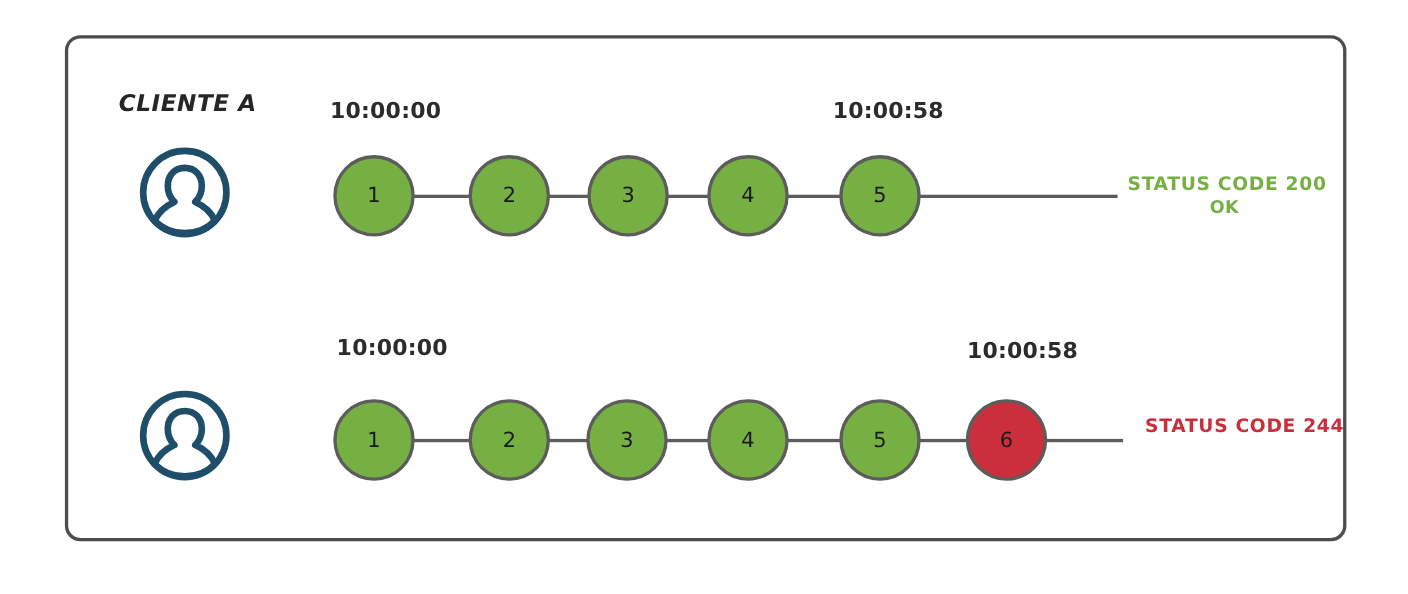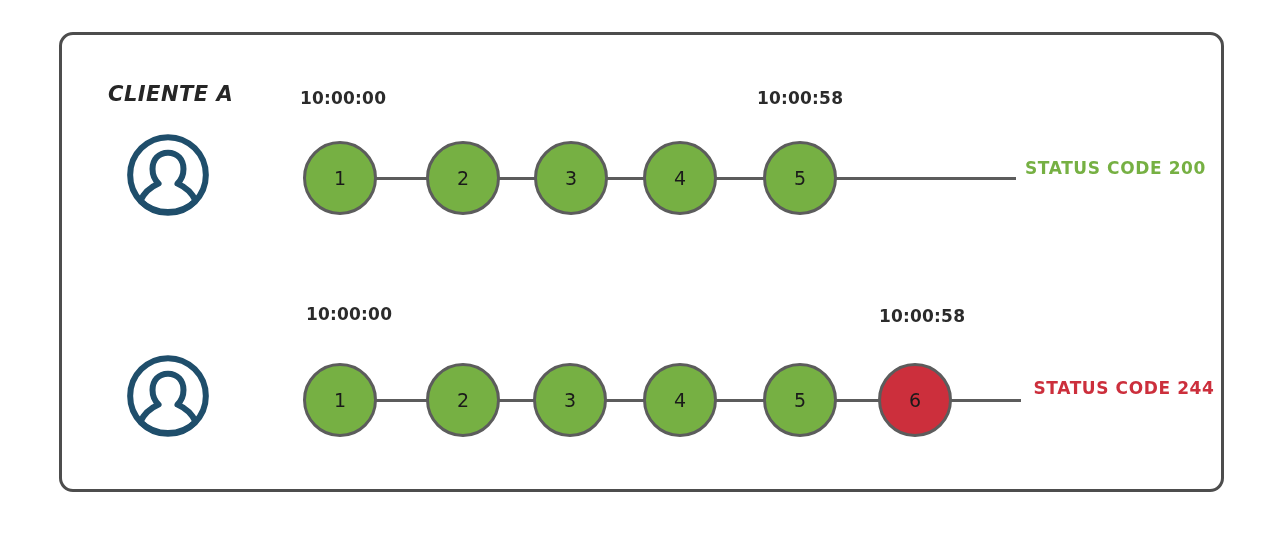--- a/index.html
+++ b/index.html
@@ -52,21 +52,21 @@
     position: absolute;
     width: 86px;
     height: 86px;
   }
   .avatar svg { display: block; width: 86px; height: 86px; }
 
   
   .timestamp {
     position: absolute;
     font-family: "DejaVu Sans", sans-serif;
-    font-size: 17px;
+    font-size: 20px;
     font-weight: 700;
     color: #2b2b2b;
     white-space: nowrap;
     letter-spacing: 0.2px;
   }
 
   
   .node {
     position: absolute;
     width: 74px;
@@ -99,20 +99,21 @@
     text-align: center;
     font-family: "DejaVu Sans", sans-serif;
     line-height: 1.22;
     white-space: nowrap;
   }
   .status-code {
     font-size: 17px;
     font-weight: 600;
     letter-spacing: 0.6px;
     display: block;
+    text-align: right;
   }
   .status-detail {
     font-size: 16px;
     font-weight: 600;
     letter-spacing: 0.2px;
     display: block;
   }
   .status-ok     .status-code,
   .status-ok     .status-detail { color: #76b043; }
   .status-error  .status-code,
@@ -161,20 +162,21 @@
   </div>
   <div class="node ok" style="left:643px; top:141px;">
     <span>4</span>
   </div>
   <div class="node ok" style="left:763px; top:141px;">
     <span>5</span>
   </div>
 
   <div class="status-block status-ok" style="left:1025px; top:158px; width:176px;">
     <span class="status-code">STATUS CODE 200</span>
+    <span class="status-detail">OK</span>
   </div>
 
 
   <div class="avatar" style="left:125px; top:353px;">
     <svg viewBox="0 0 100 100" xmlns="http://www.w3.org/2000/svg">
       <circle cx="50" cy="50" r="44" fill="none" stroke="#1f4e6b" stroke-width="7"></circle>
       <path d="M50 24 C39 24 32 32 32 43 C32 50 35 56 39 60
                C30 64 22 71 18 80
                C26 88 37 93 50 93
                C63 93 74 88 82 80

